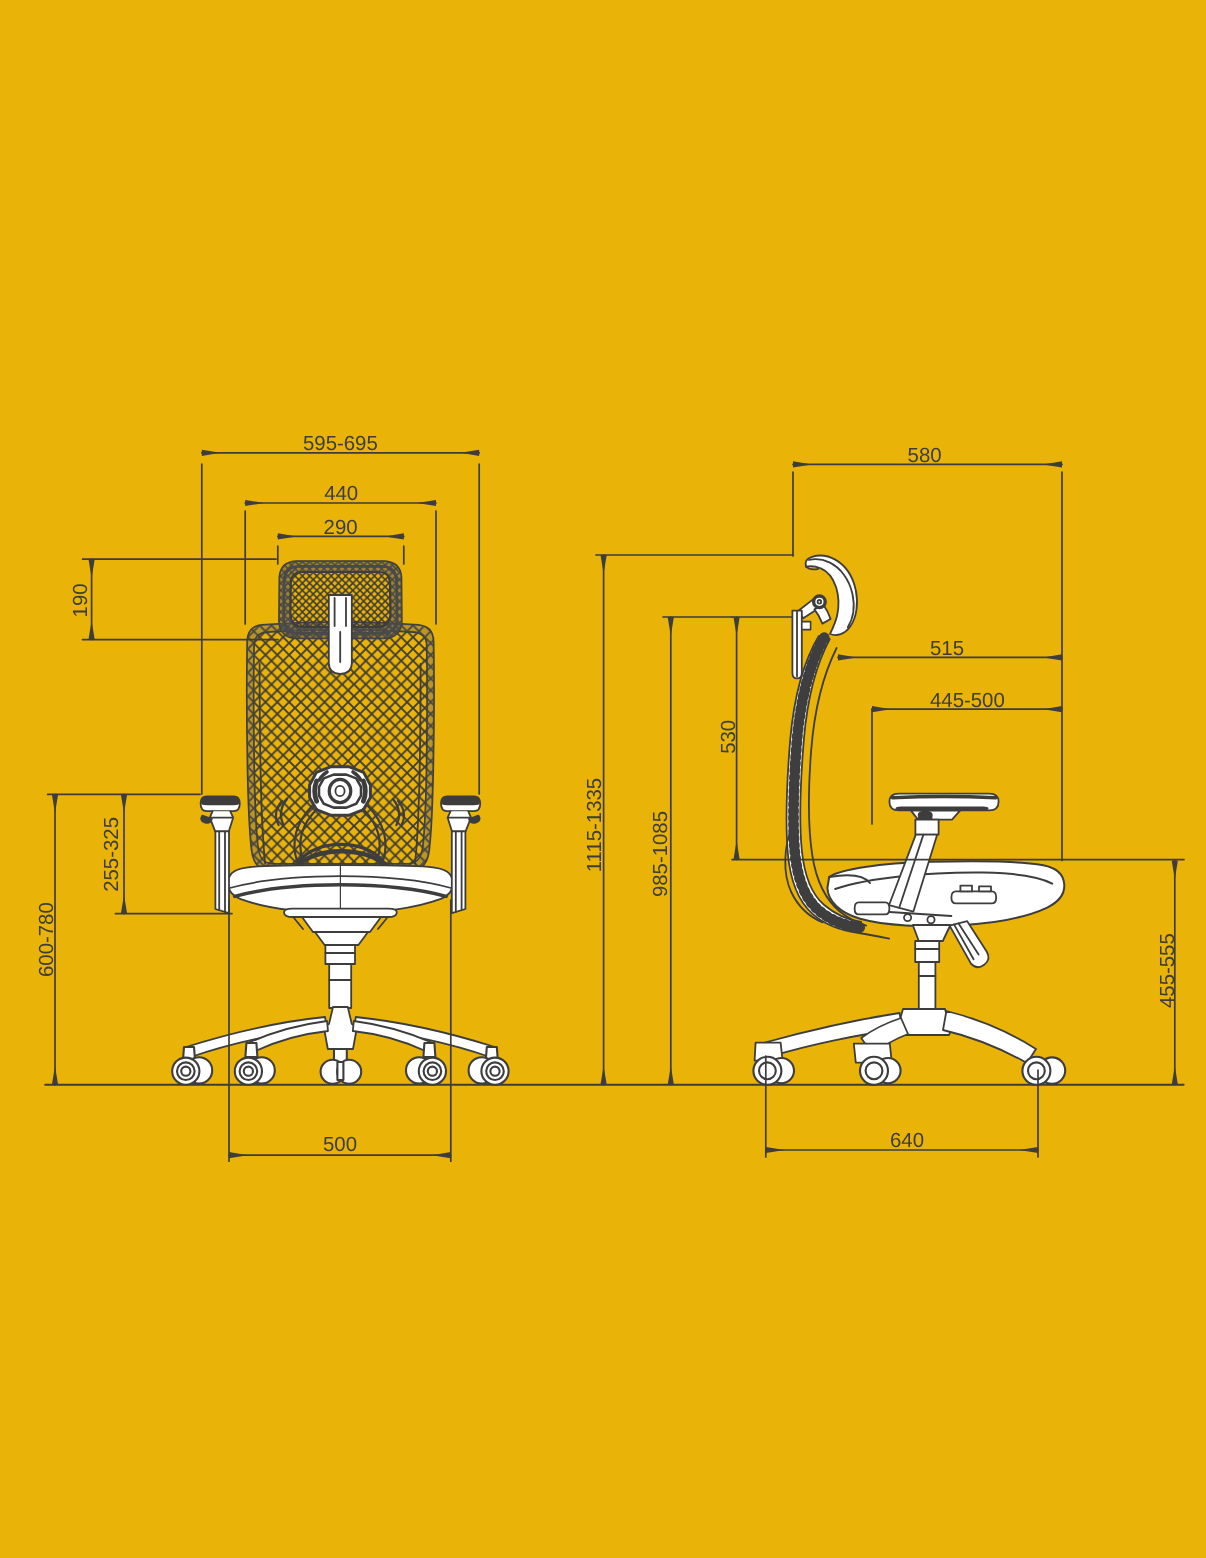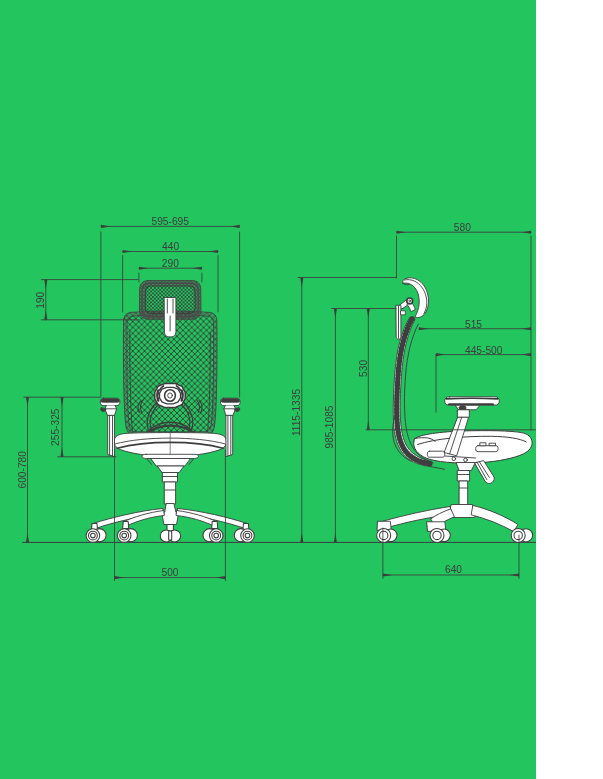--- a/index.html
+++ b/index.html
@@ -1,16 +1,16 @@
 <!DOCTYPE html>
 <html><head>
 <meta charset="utf-8">
 <style>
   html,body{margin:0;padding:0;background:#ffffff;}
-  .page{position:relative;width:536px;height:779px;background:#22c55e;overflow:hidden;}
+  .page{position:relative;width:603px;height:779px;background:#eab308;overflow:hidden;}
   svg{position:absolute;left:0;top:0;}
   text{font-family:"Liberation Sans",sans-serif;fill:#3d3d3d;}
 </style>
 </head>
 <body>
 <div class="page">
 <svg width="603" height="779" viewBox="0 0 603 779" style="filter:blur(0.35px)">
 <defs>
   <marker id="arr" viewBox="0 0 10 4" refX="9.7" refY="2" markerWidth="10" markerHeight="4" orient="auto-start-reverse" markerUnits="userSpaceOnUse">
     <path d="M0.3,2 L9.7,0.45 L9.7,3.55 Z" fill="#3d3d3d"></path>

